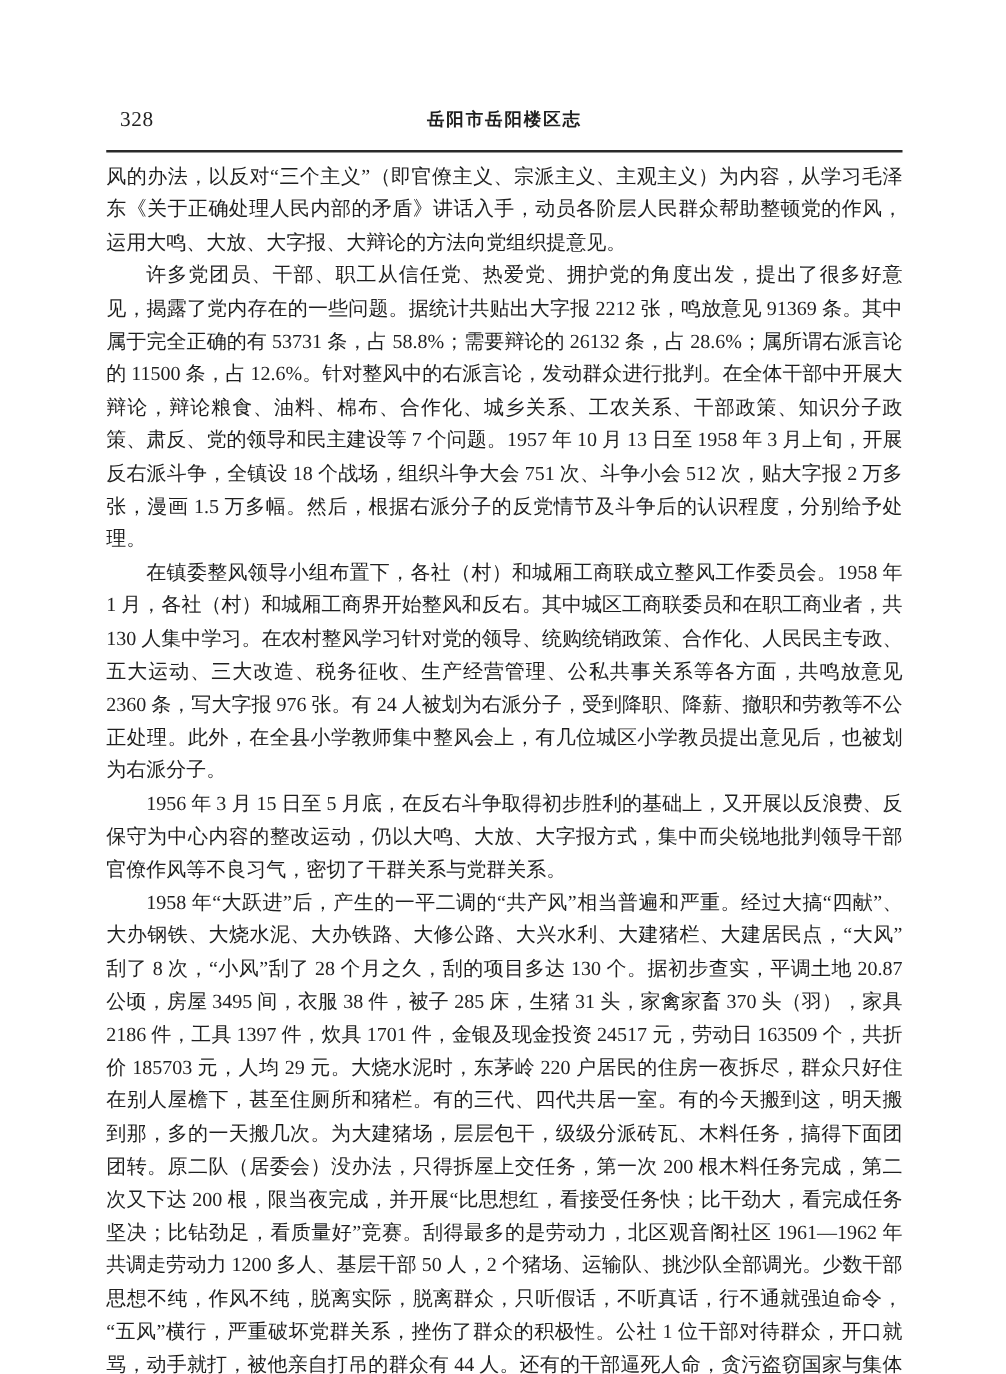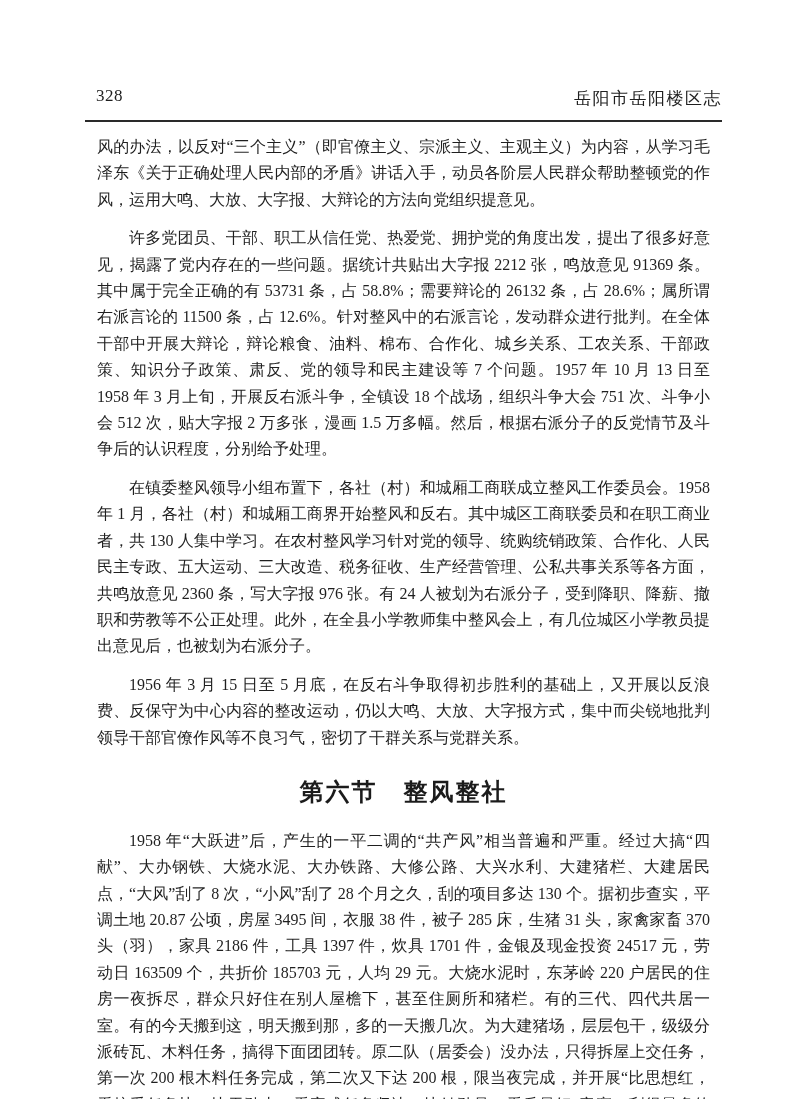--- a/index.html
+++ b/index.html
@@ -30,35 +30,35 @@
     top: 0;
     font-size: 17px;
     font-family: "Liberation Serif", "DejaVu Serif", serif;
     letter-spacing: 0.5px;
   }
   .header-title {
     position: absolute;
     left: 0;
     right: 0;
     top: 1px;
-    text-align: right;
+    text-align: center;
     font-family: "Liberation Sans", "DejaVu Sans", sans-serif;
-    font-weight: 400;
-    font-size: 17px;
+    font-weight: 700;
+    font-size: 14px;
     letter-spacing: 1.5px;
   }
   .body-text {
     margin-top: 7px;
     font-size: 16px;
     line-height: 26.4px;
     text-align: justify;
     text-justify: inter-ideograph;
   }
   .body-text p {
-    margin: 12px;
+    margin: 0;
   }
   .indent {
     text-indent: 2em;
   }
   .section-heading {
     font-family: "Liberation Sans", "DejaVu Sans", sans-serif;
     font-size: 24px;
     font-weight: 700;
     text-align: center;
     letter-spacing: 2px;
@@ -76,18 +76,17 @@
     <span class="page-number">328</span>
     <span class="header-title">岳阳市岳阳楼区志</span>
   </div>
 
   <div class="body-text">
     <p class="para">风的办法，以反对“三个主义”（即官僚主义、宗派主义、主观主义）为内容，从学习毛泽东《关于正确处理人民内部的矛盾》讲话入手，动员各阶层人民群众帮助整顿党的作风，运用大鸣、大放、大字报、大辩论的方法向党组织提意见。</p>
     <p class="para indent">许多党团员、干部、职工从信任党、热爱党、拥护党的角度出发，提出了很多好意见，揭露了党内存在的一些问题。据统计共贴出大字报 2212 张，鸣放意见 91369 条。其中属于完全正确的有 53731 条，占 58.8%；需要辩论的 26132 条，占 28.6%；属所谓右派言论的 11500 条，占 12.6%。针对整风中的右派言论，发动群众进行批判。在全体干部中开展大辩论，辩论粮食、油料、棉布、合作化、城乡关系、工农关系、干部政策、知识分子政策、肃反、党的领导和民主建设等 7 个问题。1957 年 10 月 13 日至 1958 年 3 月上旬，开展反右派斗争，全镇设 18 个战场，组织斗争大会 751 次、斗争小会 512 次，贴大字报 2 万多张，漫画 1.5 万多幅。然后，根据右派分子的反党情节及斗争后的认识程度，分别给予处理。</p>
     <p class="para indent">在镇委整风领导小组布置下，各社（村）和城厢工商联成立整风工作委员会。1958 年 1 月，各社（村）和城厢工商界开始整风和反右。其中城区工商联委员和在职工商业者，共 130 人集中学习。在农村整风学习针对党的领导、统购统销政策、合作化、人民民主专政、五大运动、三大改造、税务征收、生产经营管理、公私共事关系等各方面，共鸣放意见 2360 条，写大字报 976 张。有 24 人被划为右派分子，受到降职、降薪、撤职和劳教等不公正处理。此外，在全县小学教师集中整风会上，有几位城区小学教员提出意见后，也被划为右派分子。</p>
     <p class="para indent">1956 年 3 月 15 日至 5 月底，在反右斗争取得初步胜利的基础上，又开展以反浪费、反保守为中心内容的整改运动，仍以大鸣、大放、大字报方式，集中而尖锐地批判领导干部官僚作风等不良习气，密切了干群关系与党群关系。</p>
 
-    <h2 class="section-heading">第六节　整风整社</h2>
 
     <p class="para indent">1958 年“大跃进”后，产生的一平二调的“共产风”相当普遍和严重。经过大搞“四献”、大办钢铁、大烧水泥、大办铁路、大修公路、大兴水利、大建猪栏、大建居民点，“大风”刮了 8 次，“小风”刮了 28 个月之久，刮的项目多达 130 个。据初步查实，平调土地 20.87 公顷，房屋 3495 间，衣服 38 件，被子 285 床，生猪 31 头，家禽家畜 370 头（羽），家具 2186 件，工具 1397 件，炊具 1701 件，金银及现金投资 24517 元，劳动日 163509 个，共折价 185703 元，人均 29 元。大烧水泥时，东茅岭 220 户居民的住房一夜拆尽，群众只好住在别人屋檐下，甚至住厕所和猪栏。有的三代、四代共居一室。有的今天搬到这，明天搬到那，多的一天搬几次。为大建猪场，层层包干，级级分派砖瓦、木料任务，搞得下面团团转。原二队（居委会）没办法，只得拆屋上交任务，第一次 200 根木料任务完成，第二次又下达 200 根，限当夜完成，并开展“比思想红，看接受任务快；比干劲大，看完成任务坚决；比钻劲足，看质量好”竞赛。刮得最多的是劳动力，北区观音阁社区 1961—1962 年共调走劳动力 1200 多人、基层干部 50 人，2 个猪场、运输队、挑沙队全部调光。少数干部思想不纯，作风不纯，脱离实际，脱离群众，只听假话，不听真话，行不通就强迫命令，“五风”横行，严重破坏党群关系，挫伤了群众的积极性。公社 1 位干部对待群众，开口就骂，动手就打，被他亲自打吊的群众有 44 人。还有的干部逼死人命，贪污盗窃国家与集体财产。市区 4 个分社的 687 名干部，按省委关于干部划类</p>
   </div>
 
 </div>
 
 </body></html>

